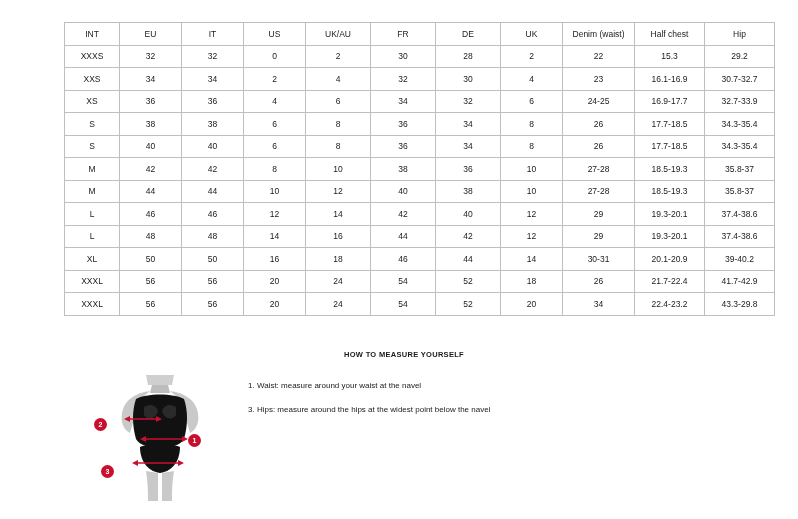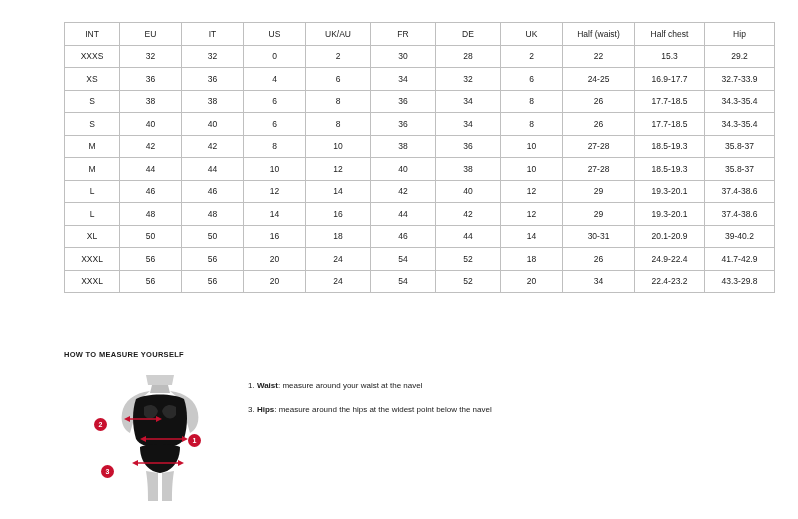--- a/index.html
+++ b/index.html
@@ -67,20 +67,21 @@
     left: 64px;
     top: 350px;
     width: 680px;
   }
   .measure-title {
     font-size: 7.5px;
     font-weight: bold;
     letter-spacing: 0.3px;
     color: #1a1a1a;
     margin-bottom: 14px;
+    text-align: center;
   }
   .measure-body {
     position: relative;
     display: flex;
     align-items: flex-start;
   }
   .figure-area {
     position: relative;
     width: 120px;
     height: 130px;
@@ -91,21 +92,21 @@
     margin-left: 28px;
     margin-top: 8px;
     flex: 1 1 auto;
   }
   .instr-line {
     font-size: 8px;
     color: #1a1a1a;
     margin-bottom: 14px;
     line-height: 1.2;
   }
-  .instr-line b { font-weight: bold; }
+  .instr-line b { font-weight: normal; }
 
   
   .mannequin {
     position: absolute;
     left: 0;
     top: 0;
   }
   .badge {
     position: absolute;
     width: 13px;
@@ -145,40 +146,53 @@
       <thead>
         <tr>
           <th>INT</th>
           <th>EU</th>
           <th>IT</th>
           <th>US</th>
           <th>UK/AU</th>
           <th>FR</th>
           <th>DE</th>
           <th>UK</th>
-          <th>Half (waist)</th>
+          <th>Denim (waist)</th>
           <th>Half chest</th>
           <th>Hip</th>
         </tr>
       </thead>
       <tbody>
         <tr>
           <td>XXXS</td>
           <td>32</td>
           <td>32</td>
           <td>0</td>
           <td>2</td>
           <td>30</td>
           <td>28</td>
           <td>2</td>
           <td>22</td>
           <td>15.3</td>
           <td>29.2</td>
         </tr>
         <tr>
+          <td>XXS</td>
+          <td>34</td>
+          <td>34</td>
+          <td>2</td>
+          <td>4</td>
+          <td>32</td>
+          <td>30</td>
+          <td>4</td>
+          <td>23</td>
+          <td>16.1-16.9</td>
+          <td>30.7-32.7</td>
+        </tr>
+        <tr>
           <td>XS</td>
           <td>36</td>
           <td>36</td>
           <td>4</td>
           <td>6</td>
           <td>34</td>
           <td>32</td>
           <td>6</td>
           <td>24-25</td>
           <td>16.9-17.7</td>
@@ -278,21 +292,21 @@
         <tr>
           <td>XXXL</td>
           <td>56</td>
           <td>56</td>
           <td>20</td>
           <td>24</td>
           <td>54</td>
           <td>52</td>
           <td>18</td>
           <td>26</td>
-          <td>24.9-22.4</td>
+          <td>21.7-22.4</td>
           <td>41.7-42.9</td>
         </tr>
         <tr>
           <td>XXXL</td>
           <td>56</td>
           <td>56</td>
           <td>20</td>
           <td>24</td>
           <td>54</td>
           <td>52</td>

